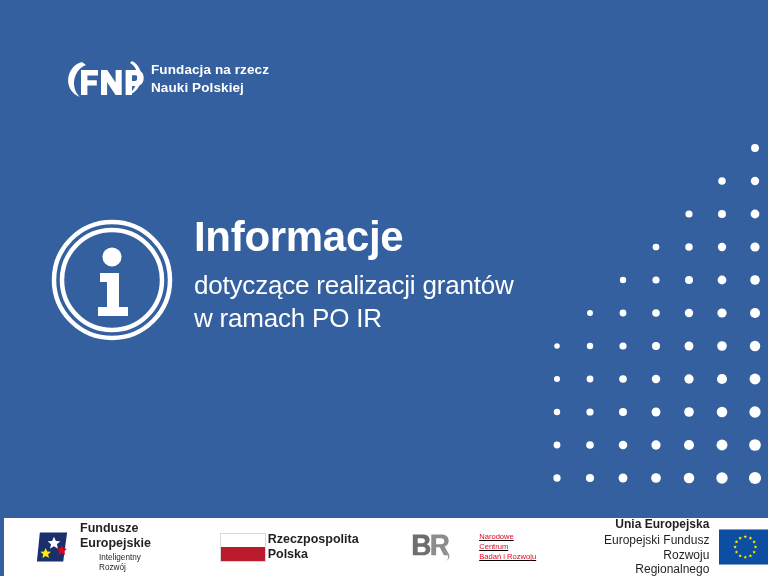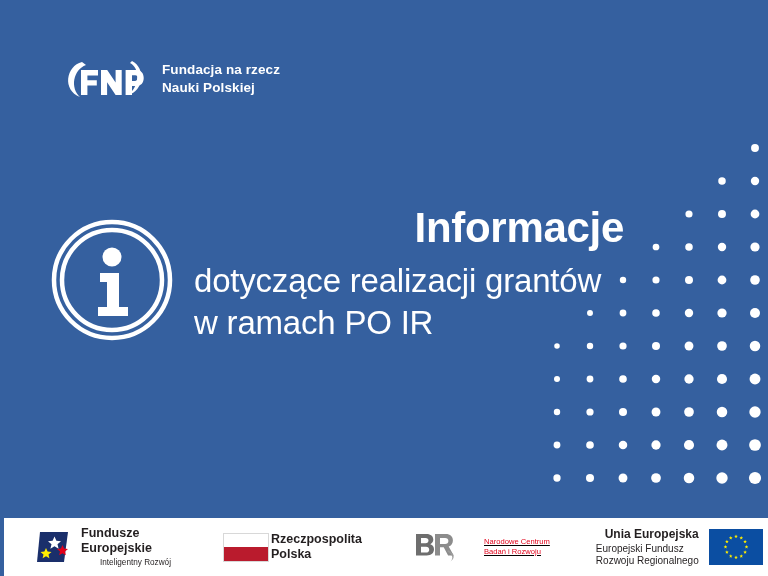--- a/index.html
+++ b/index.html
@@ -26,21 +26,21 @@
     height: 378px;
     pointer-events: none;
   }
   
   #fnp-logo {
     position: absolute;
     left: 60px;
     top: 56px;
     display: flex;
     align-items: center;
-    gap: 16px;
+    gap: 5px;
   }
   #fnp-mark { width: 86px; height: 46px; display: block; }
   #fnp-wordmark {
     color: #ffffff;
     font-size: 13.5px;
     font-weight: bold;
     line-height: 1.32;
     letter-spacing: .1px;
     white-space: pre-line;
   }
@@ -57,26 +57,25 @@
     left: 194px;
     top: 206px;
     width: 430px;
   }
   #title-main {
     color: #ffffff;
     font-size: 42px;
     font-weight: bold;
     line-height: 1.05;
     letter-spacing: -0.3px;
-    margin: 0 0 10px 0;
-    text-align: right;
+    margin: 9px 0 10px 0;
   }
   #title-sub {
     color: #ffffff;
-    font-size: 33px;
+    font-size: 26px;
     font-weight: normal;
     line-height: 1.28;
     letter-spacing: -0.2px;
     margin: 0;
     white-space: pre-line;
   }
   
   #footer {
     position: absolute;
     left: 4px;
@@ -99,21 +98,21 @@
 
   .fl-text {
     color: #231f20;
     white-space: pre-line;
   }
   #fe-name   { font-size: 12.5px; font-weight: bold; line-height: 1.18; }
   #fe-prog   { font-size: 8.2px; font-weight: normal; line-height: 1.2; margin-top: 2px; margin-left: 19px; }
   #rp-name   { font-size: 12.5px; font-weight: bold; line-height: 1.18; }
   #ncbr-name { font-size: 7.6px; font-weight: normal; line-height: 1.35; color: #E2001A; }
   #eu-name   { font-size: 12px; font-weight: bold; line-height: 1.18; text-align: right;}
-  #eu-fund   { font-size: 10px; font-weight: normal; line-height: 1.22; margin-top: 2px; text-align: left;}
+  #eu-fund   { font-size: 12px; font-weight: normal; line-height: 1.22; margin-top: 2px; text-align: right;}
 
   .flag-pl {
     width: 46px; height: 29px;
     border: 1px solid #d8d8d8;
     box-sizing: border-box;
   }
   .flag-pl .white { height: 50%; background: #ffffff; }
   .flag-pl .red   { height: 50%; background: #BA1B2D; }
 </style>
 </head>

